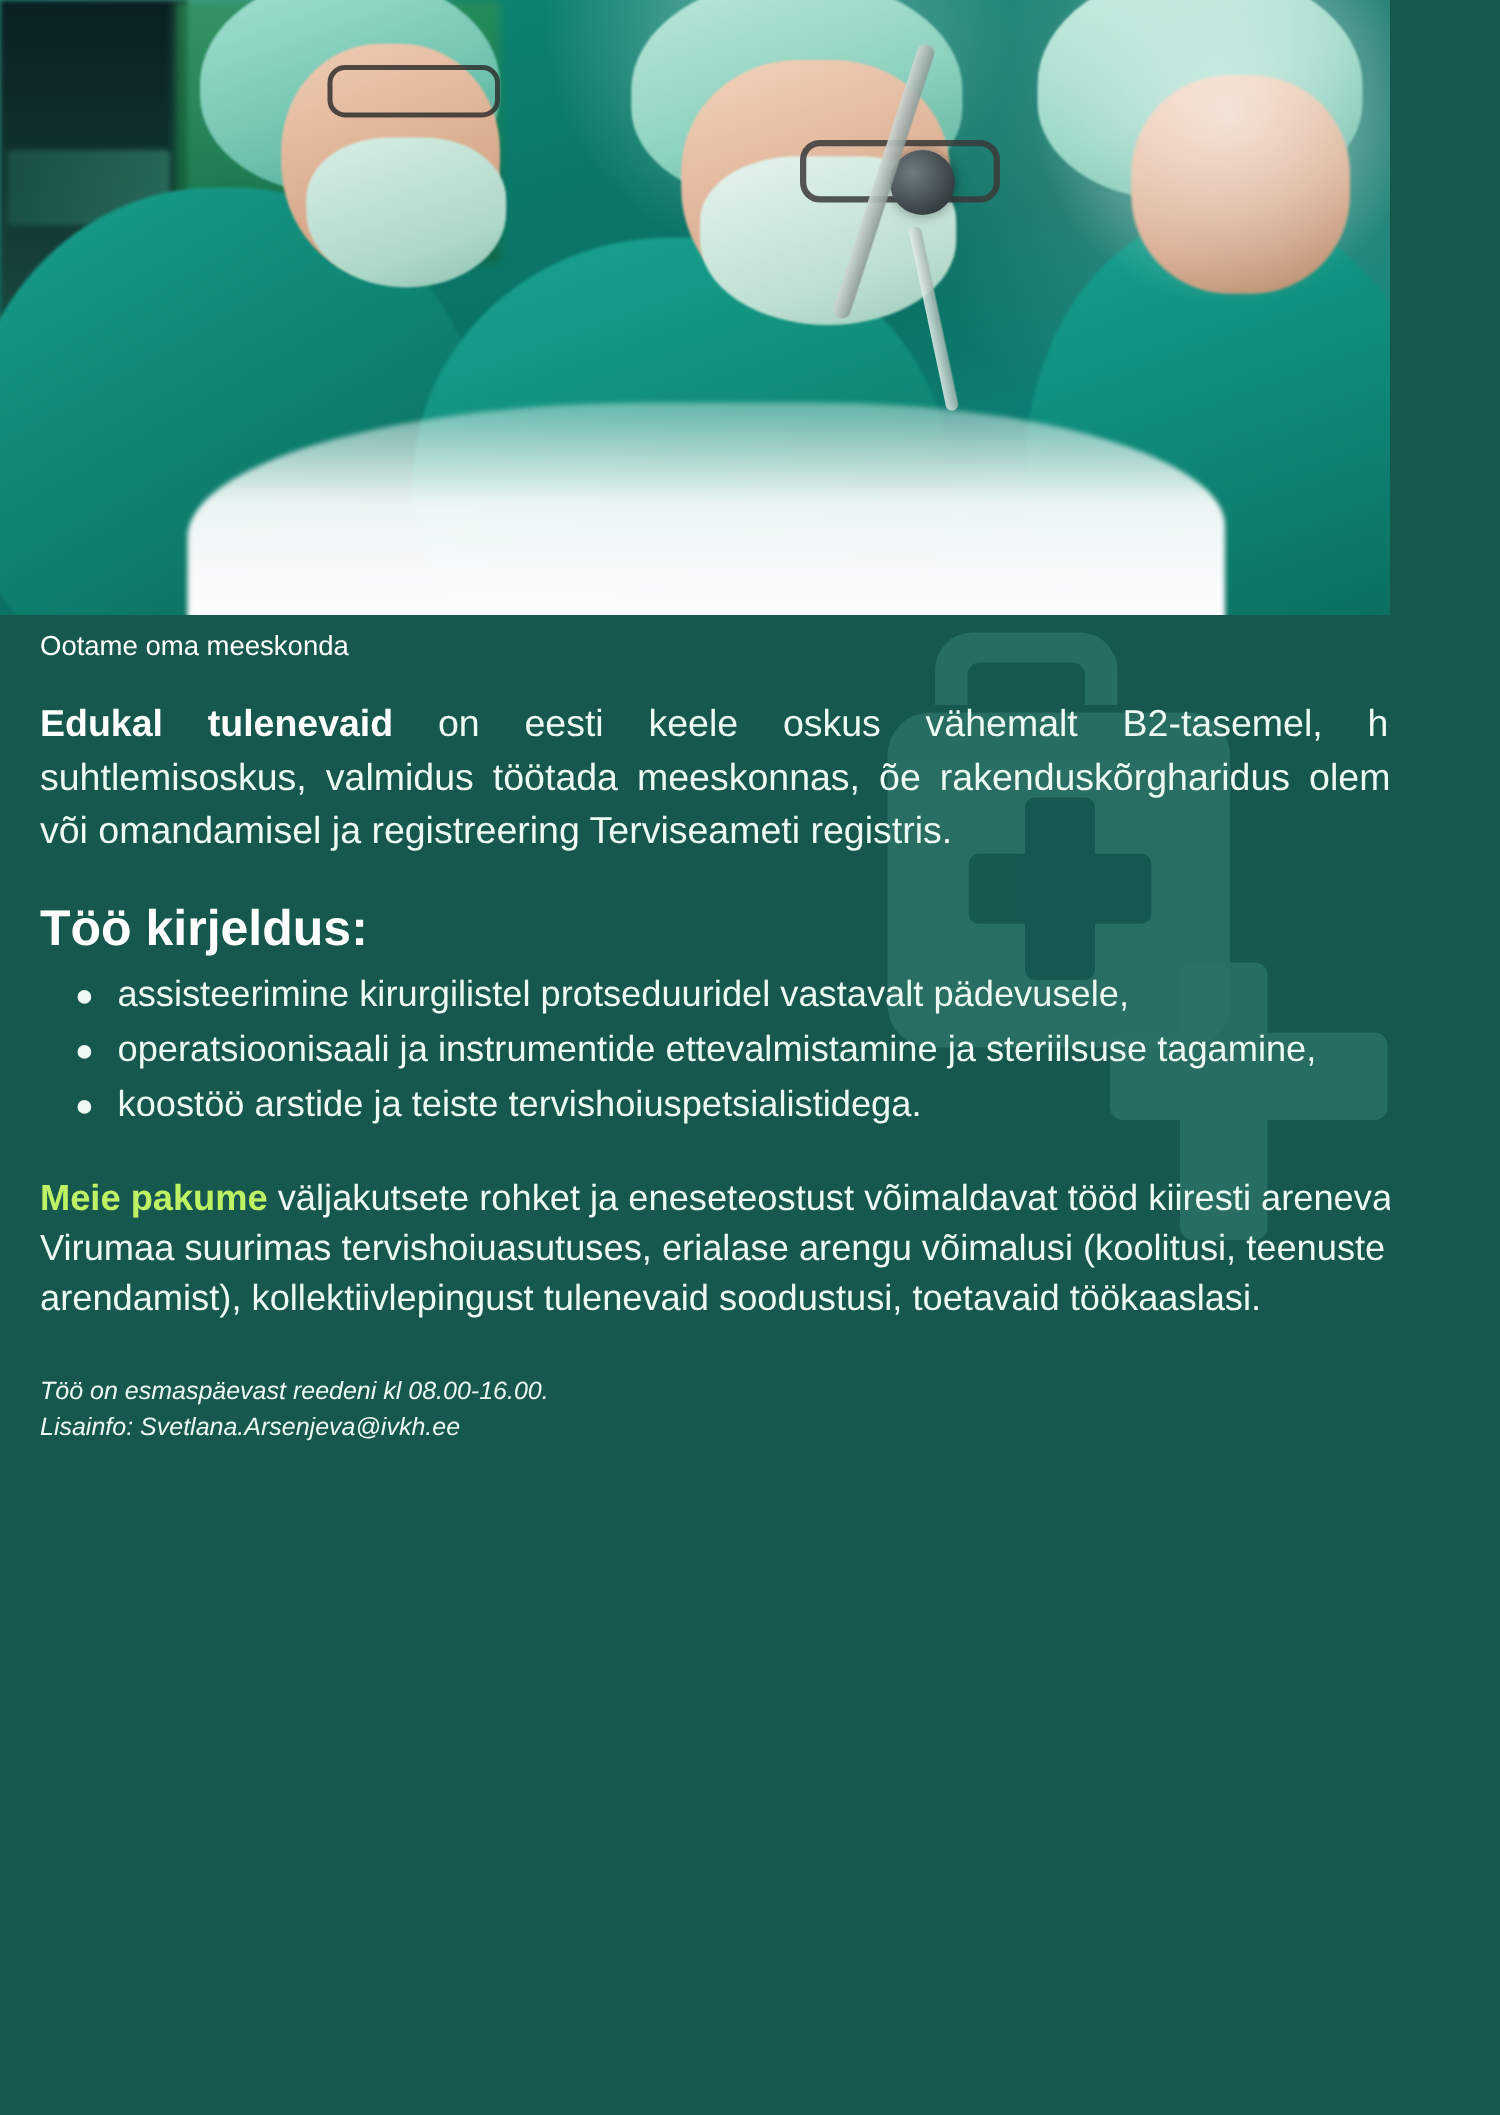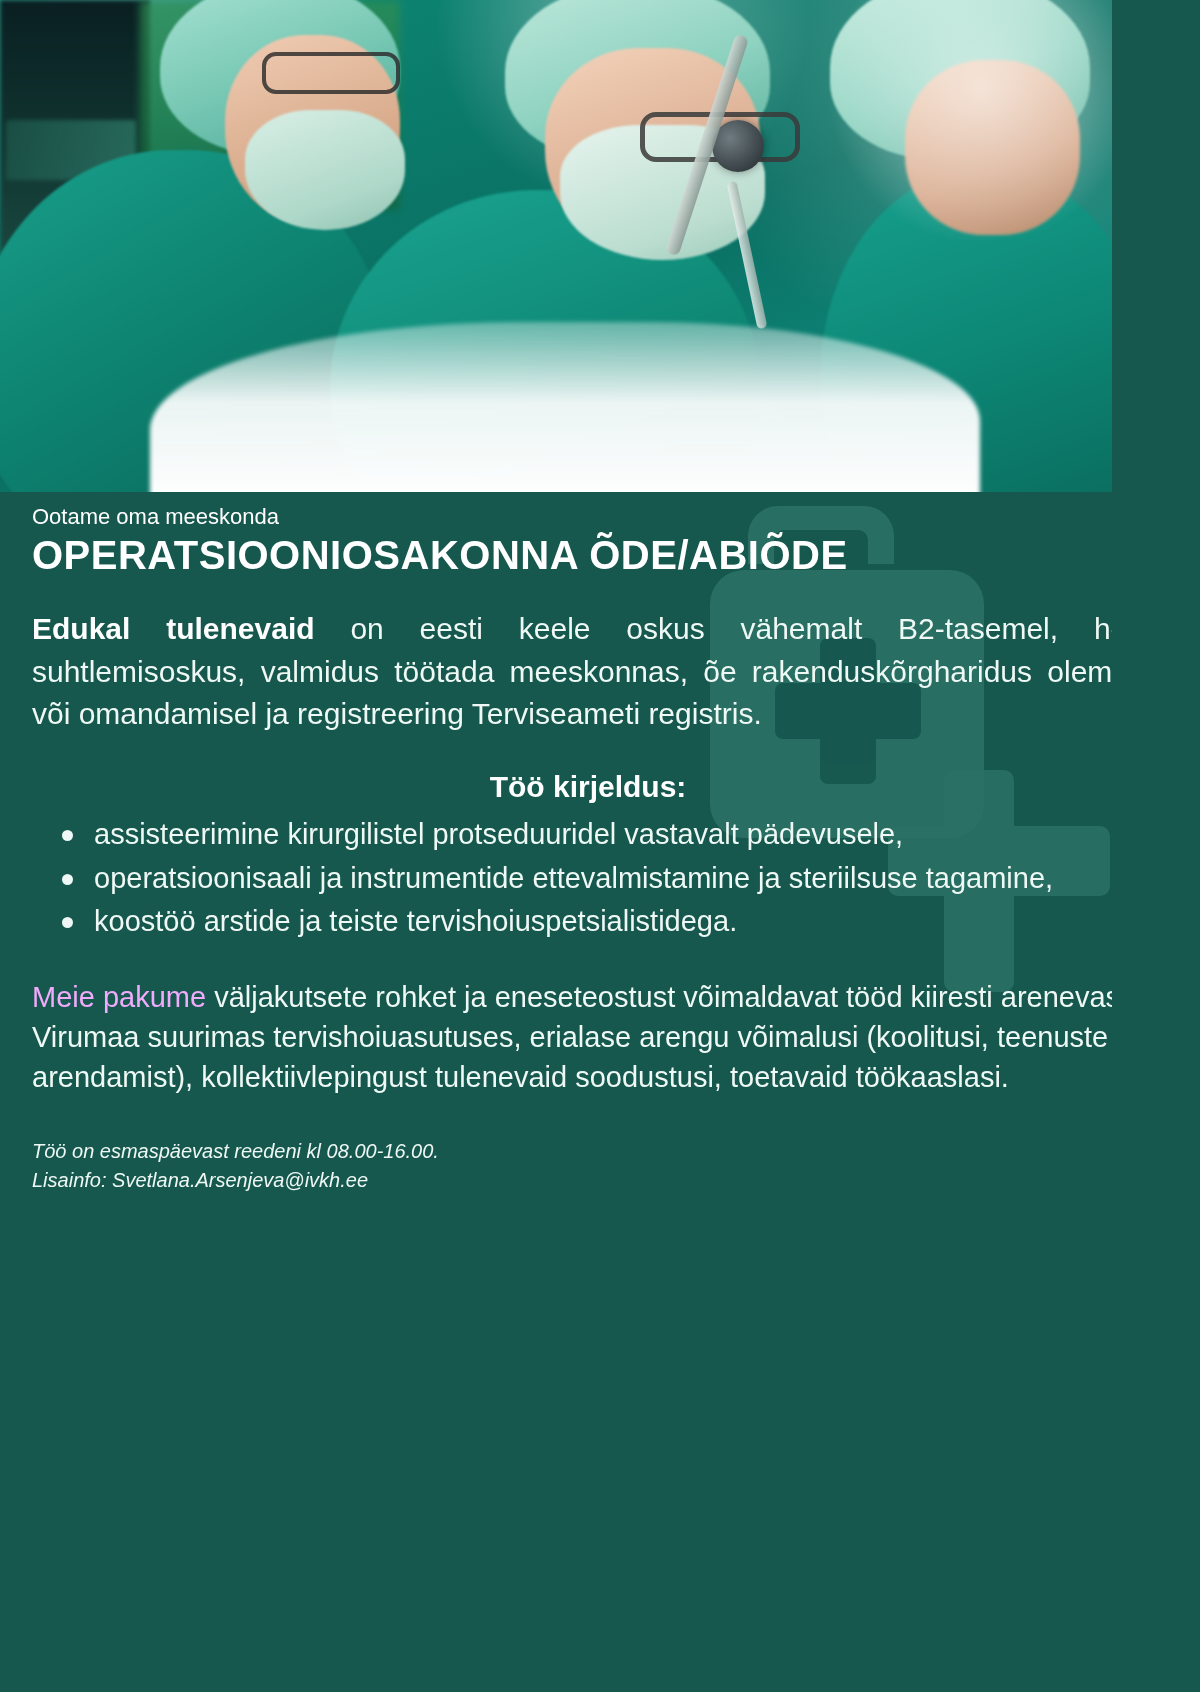--- a/index.html
+++ b/index.html
@@ -164,24 +164,23 @@
     color:#eef8f4;
     font-size:30px;
     line-height:1.42;
     text-align:justify;
     margin-top:30px;
   }
   .para .b{ font-weight:bold; color:#ffffff; }
 
   .section-h{
     color:#ffffff;
-    font-size:30px;
+    font-size:40px;
     font-weight:bold;
     margin-top:34px;
-    text-align:center;
   }
 
   ul.duties{
     list-style:none;
     margin:10px 0 0 0;
     padding:0 0 0 18px;
     color:#eef8f4;
     font-size:29px;
     line-height:1.44;
   }
@@ -198,21 +197,21 @@
     border-radius:50%;
     background:#eef8f4;
   }
 
   .para2{
     color:#eef8f4;
     font-size:29px;
     line-height:1.38;
     margin-top:34px;
   }
-  .para2 .b{ font-weight:normal; color:#f0abfc; }
+  .para2 .b{ font-weight:bold; color:#bef264; }
 
   .contact{
     color:#eef8f4;
     font-style:italic;
     font-size:20px;
     line-height:1.42;
     margin-top:40px;
   }
 </style>
 </head>
@@ -266,21 +265,20 @@
       <g fill="#2b7165" opacity="0.85">
         <rect x="252" y="300" width="70" height="222" rx="10"></rect>
         <rect x="196" y="356" width="222" height="70" rx="10"></rect>
       </g>
     </svg>
   </div>
 
   <div class="content" style="position:absolute;left:0;top:492px;width:1112px;">
 
     <div class="eyebrow">Ootame oma meeskonda</div>
-    <div class="jobtitle">OPERATSIOONIOSAKONNA ÕDE/ABIÕDE</div>
 
     <p class="para">
       <span class="b">Edukal tulenevaid</span><span> on eesti keele oskus vähemalt B2-tasemel, hea suhtlemisoskus, valmidus töötada meeskonnas, õe rakenduskõrgharidus olemas või omandamisel ja registreering Terviseameti registris.</span>
     </p>
 
     <div class="section-h">Töö kirjeldus:</div>
 
     <ul class="duties">
       <li>assisteerimine kirurgilistel protseduuridel vastavalt pädevusele,</li>
       <li>operatsioonisaali ja instrumentide ettevalmistamine ja steriilsuse tagamine,</li>

